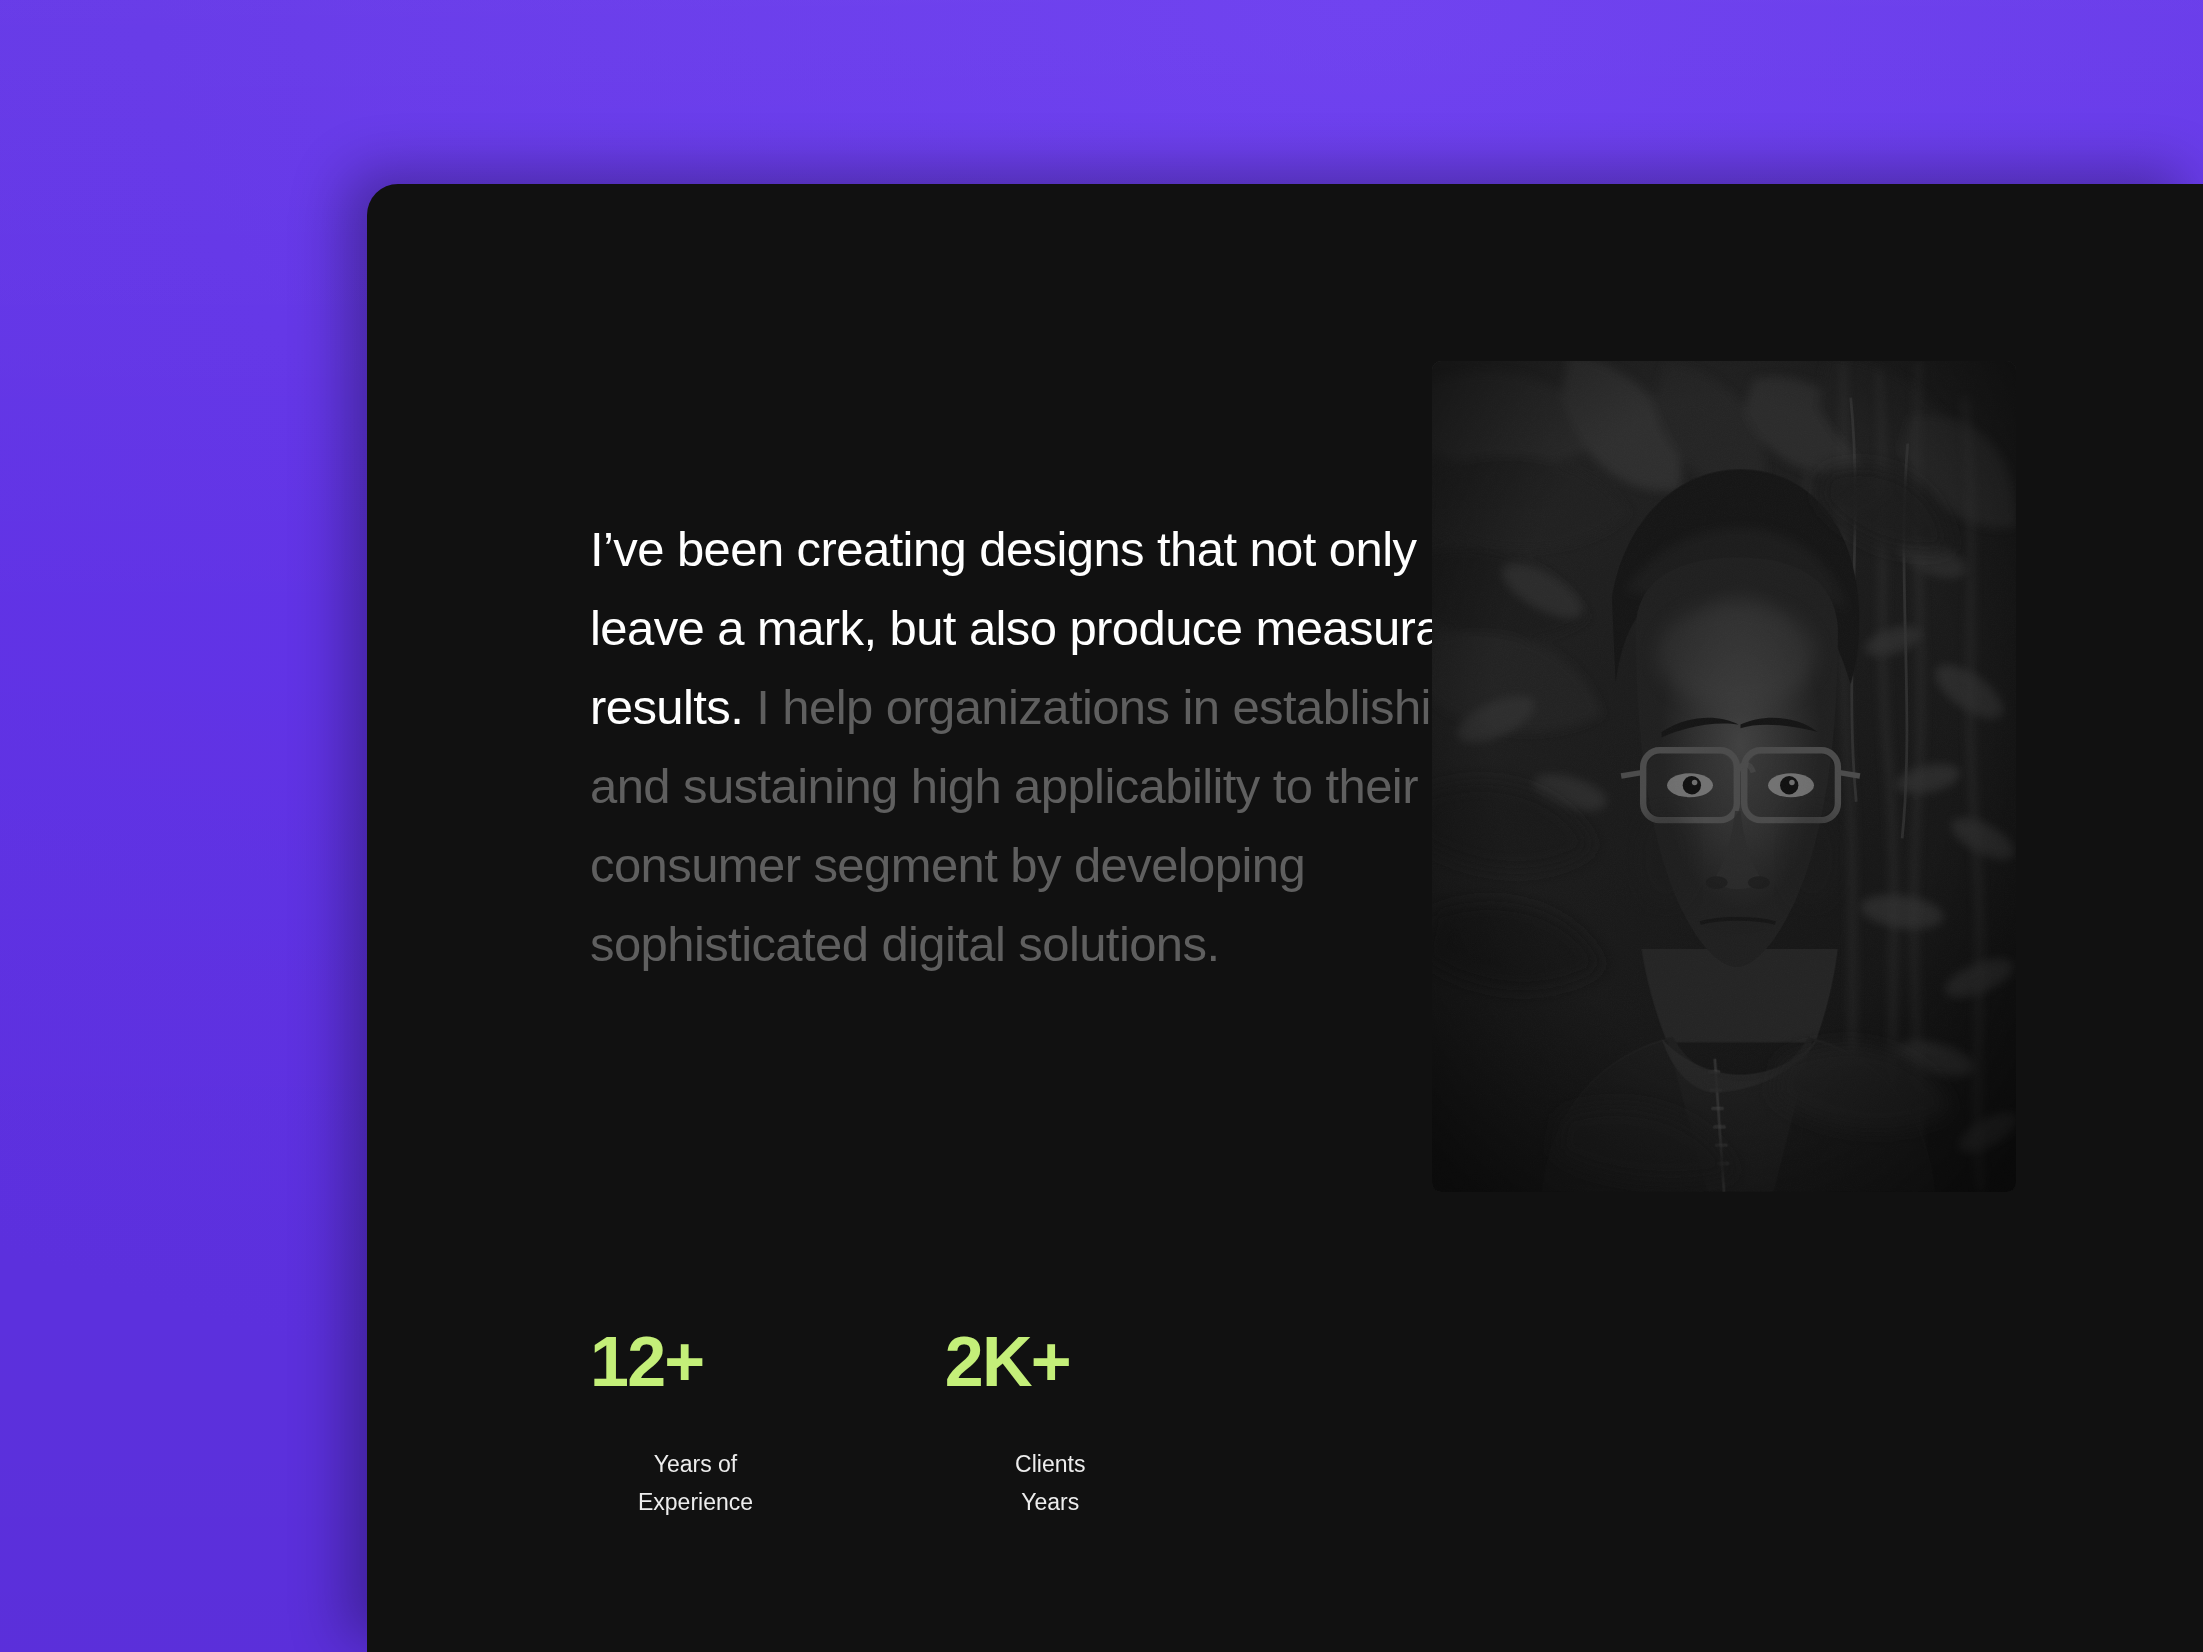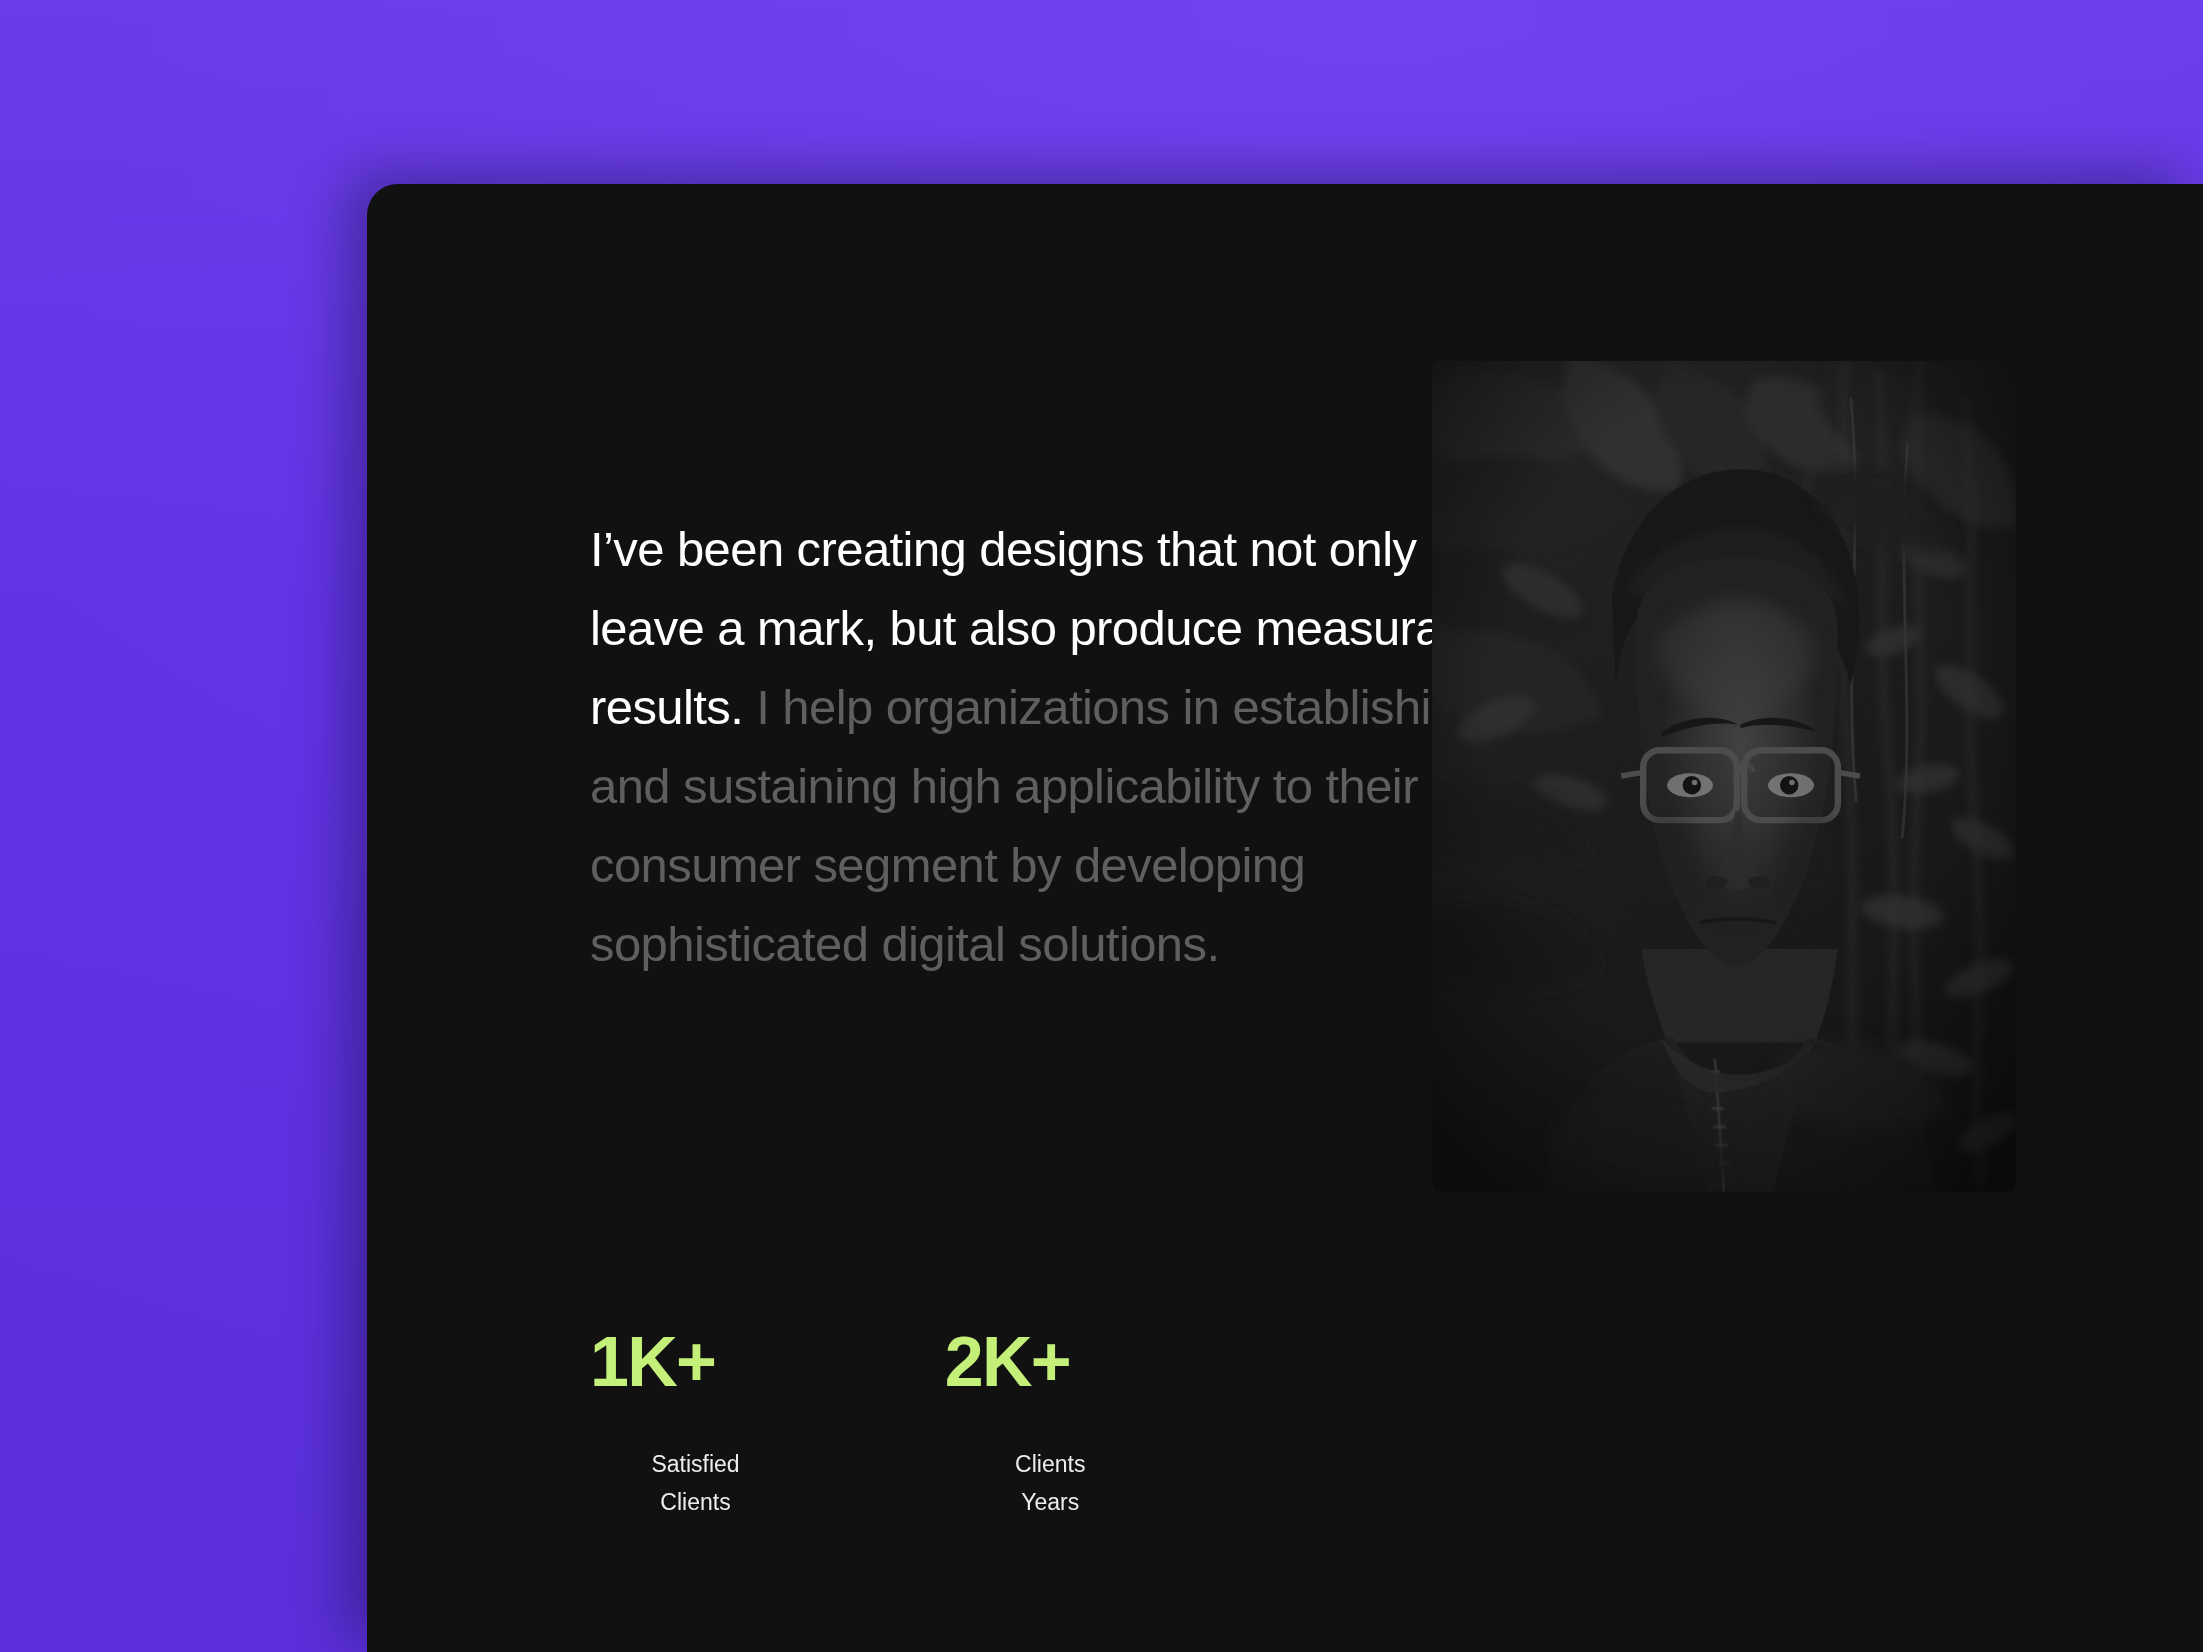--- a/index.html
+++ b/index.html
@@ -273,25 +273,25 @@
         </g>
 
         <rect width="636" height="905" filter="url(#grainy)" opacity="0.55"></rect>
         <rect width="636" height="905" fill="url(#vign)"></rect>
       </svg>
       <div class="photo-veil"></div>
     </figure>
 
     <div class="stats">
 
-
       <div class="stat">
-        <span class="stat-value">1K+</span>
-        <span class="stat-label"><span>Satisfied</span><span class="l2">Clients</span></span>
+        <span class="stat-value">12+</span>
+        <span class="stat-label"><span>Years of</span><span class="l2">Experience</span></span>
       </div>
+
 
       <div class="stat">
         <span class="stat-value">2K+</span>
         <span class="stat-label"><span>Clients</span><span class="l2">Years</span></span>
       </div>
 
 
     </div>
 
   </section>

